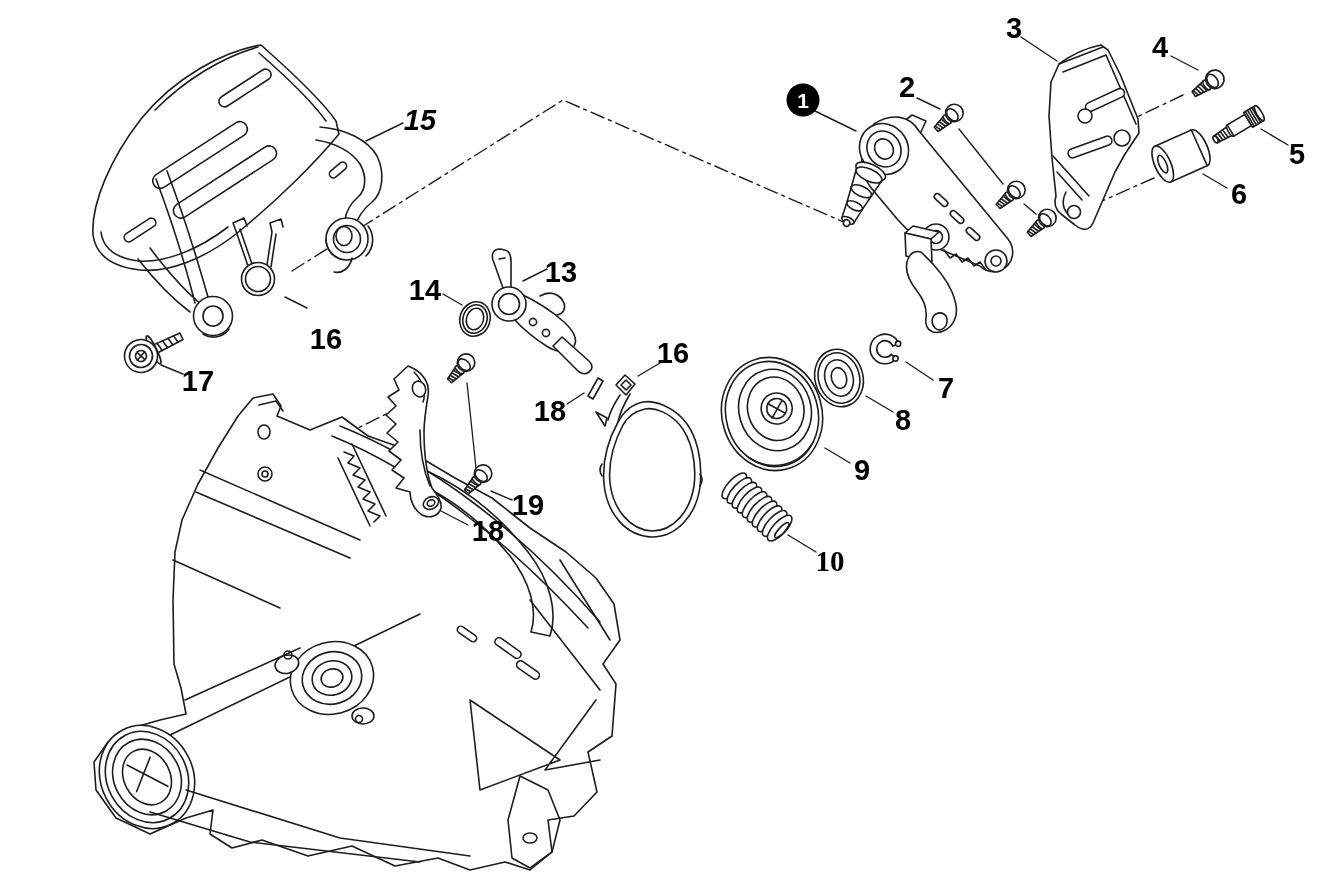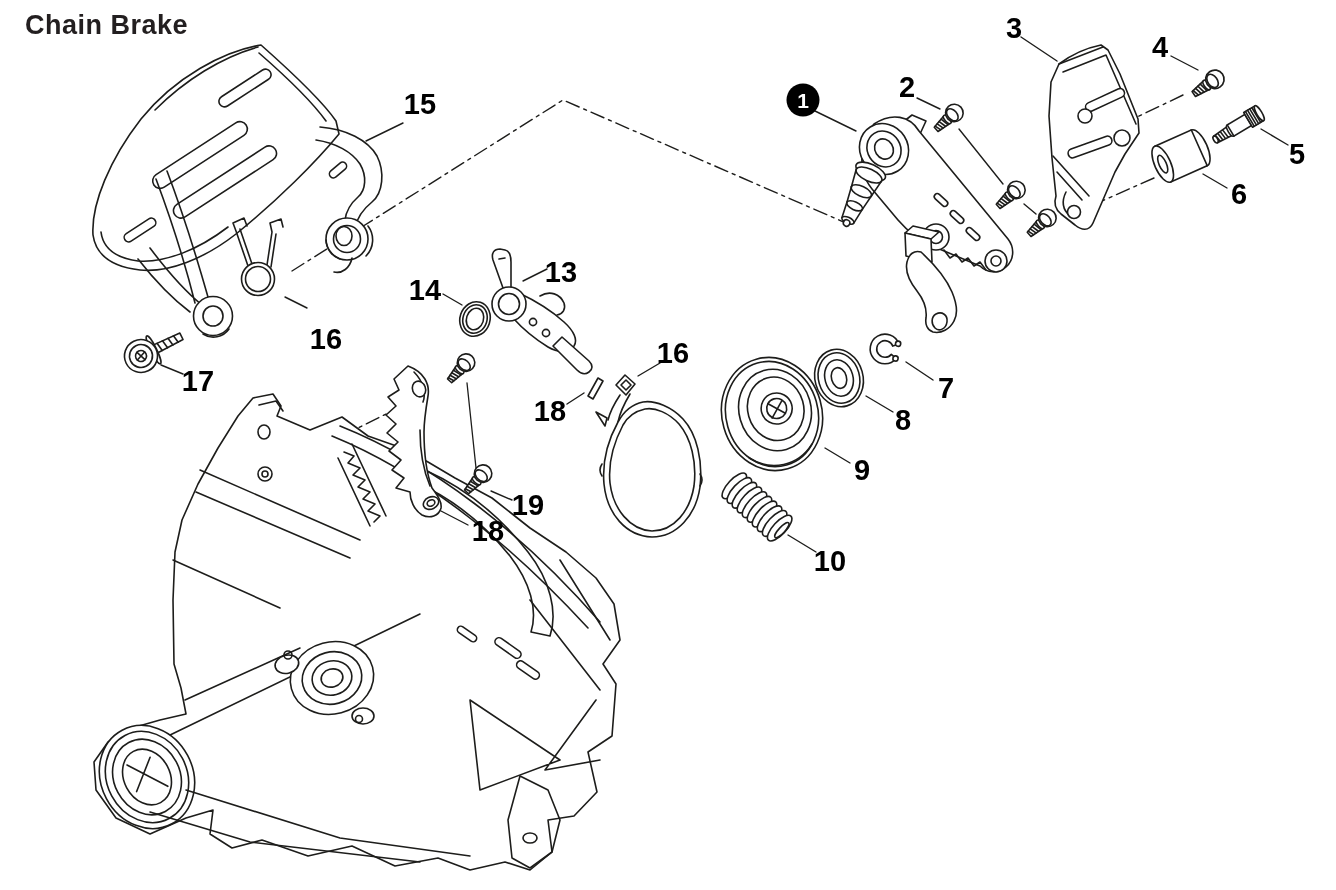--- a/index.html
+++ b/index.html
@@ -314,34 +314,33 @@
     <line x1="523" y1="281" x2="547" y2="269"></line>
     <line x1="443" y1="294" x2="462" y2="305"></line>
     <line x1="403" y1="123" x2="366" y2="141"></line>
     <line x1="285" y1="297" x2="307" y2="308"></line>
     <line x1="161" y1="365" x2="183" y2="374"></line>
     <line x1="441" y1="511" x2="468" y2="525"></line>
     <line x1="491" y1="491" x2="512" y2="500"></line>
   </g>
 </svg>
 
-  <div class="diagram-title">Chain Brake</div>
 
   <div class="badge" style="left:803px;top:100px;">1</div>
   <div class="callout" style="left:907px;top:87px;">2</div>
   <div class="callout" style="left:1014px;top:28px;">3</div>
   <div class="callout" style="left:1160px;top:47px;">4</div>
   <div class="callout" style="left:1297px;top:154px;">5</div>
   <div class="callout" style="left:1239px;top:194px;">6</div>
   <div class="callout" style="left:946px;top:388px;">7</div>
   <div class="callout" style="left:903px;top:420px;">8</div>
   <div class="callout" style="left:862px;top:470px;">9</div>
-  <div class="callout" style="left:830px;top:561px;">10</div>
+  <div class="callout" style="left:830px;top:561px;font-family:Liberation Serif, serif;">10</div>
   <div class="callout" style="left:673px;top:353px;">16</div>
   <div class="callout" style="left:550px;top:411px;">18</div>
   <div class="callout" style="left:561px;top:272px;">13</div>
   <div class="callout" style="left:425px;top:290px;">14</div>
-  <div class="callout" style="left:420px;top:104px;">15</div>
+  <div class="callout" style="left:420px;top:120px;font-style:italic;">15</div>
   <div class="callout" style="left:326px;top:316px;margin-top:23px;">16</div>
   <div class="callout" style="left:198px;top:381px;">17</div>
   <div class="callout" style="left:488px;top:531px;">18</div>
   <div class="callout" style="left:528px;top:505px;text-align:right;">19</div>
 </div>
 
 </body></html>

